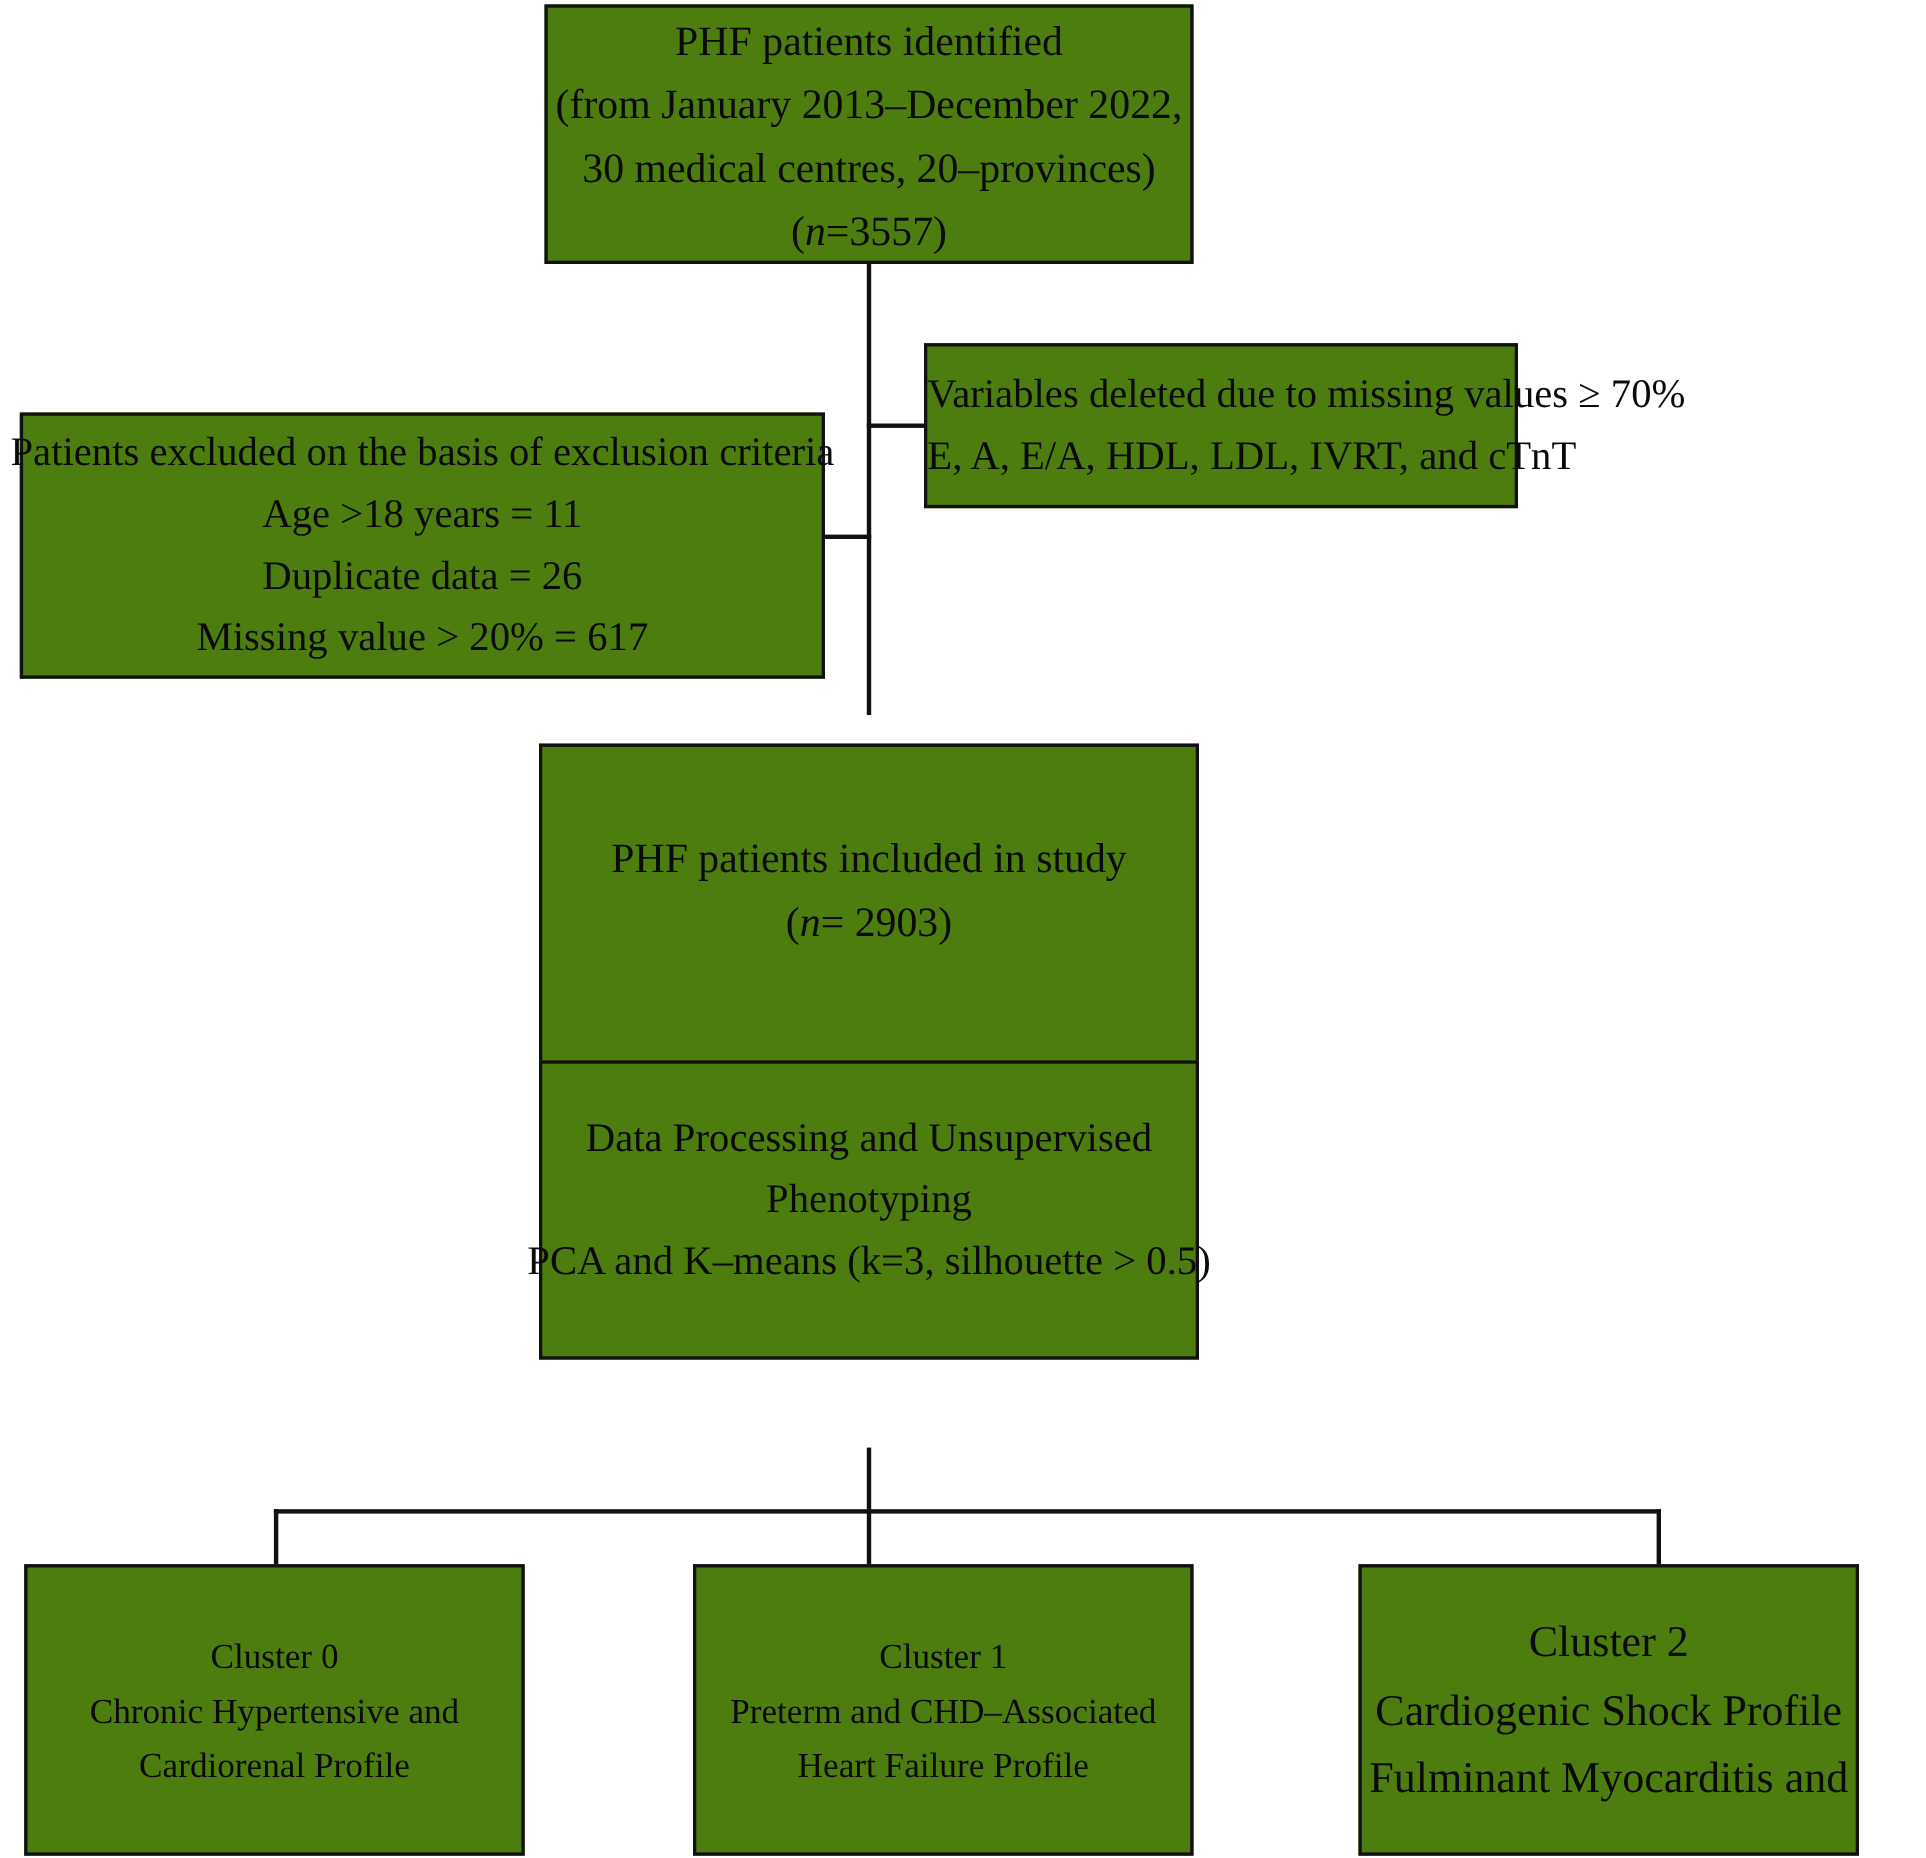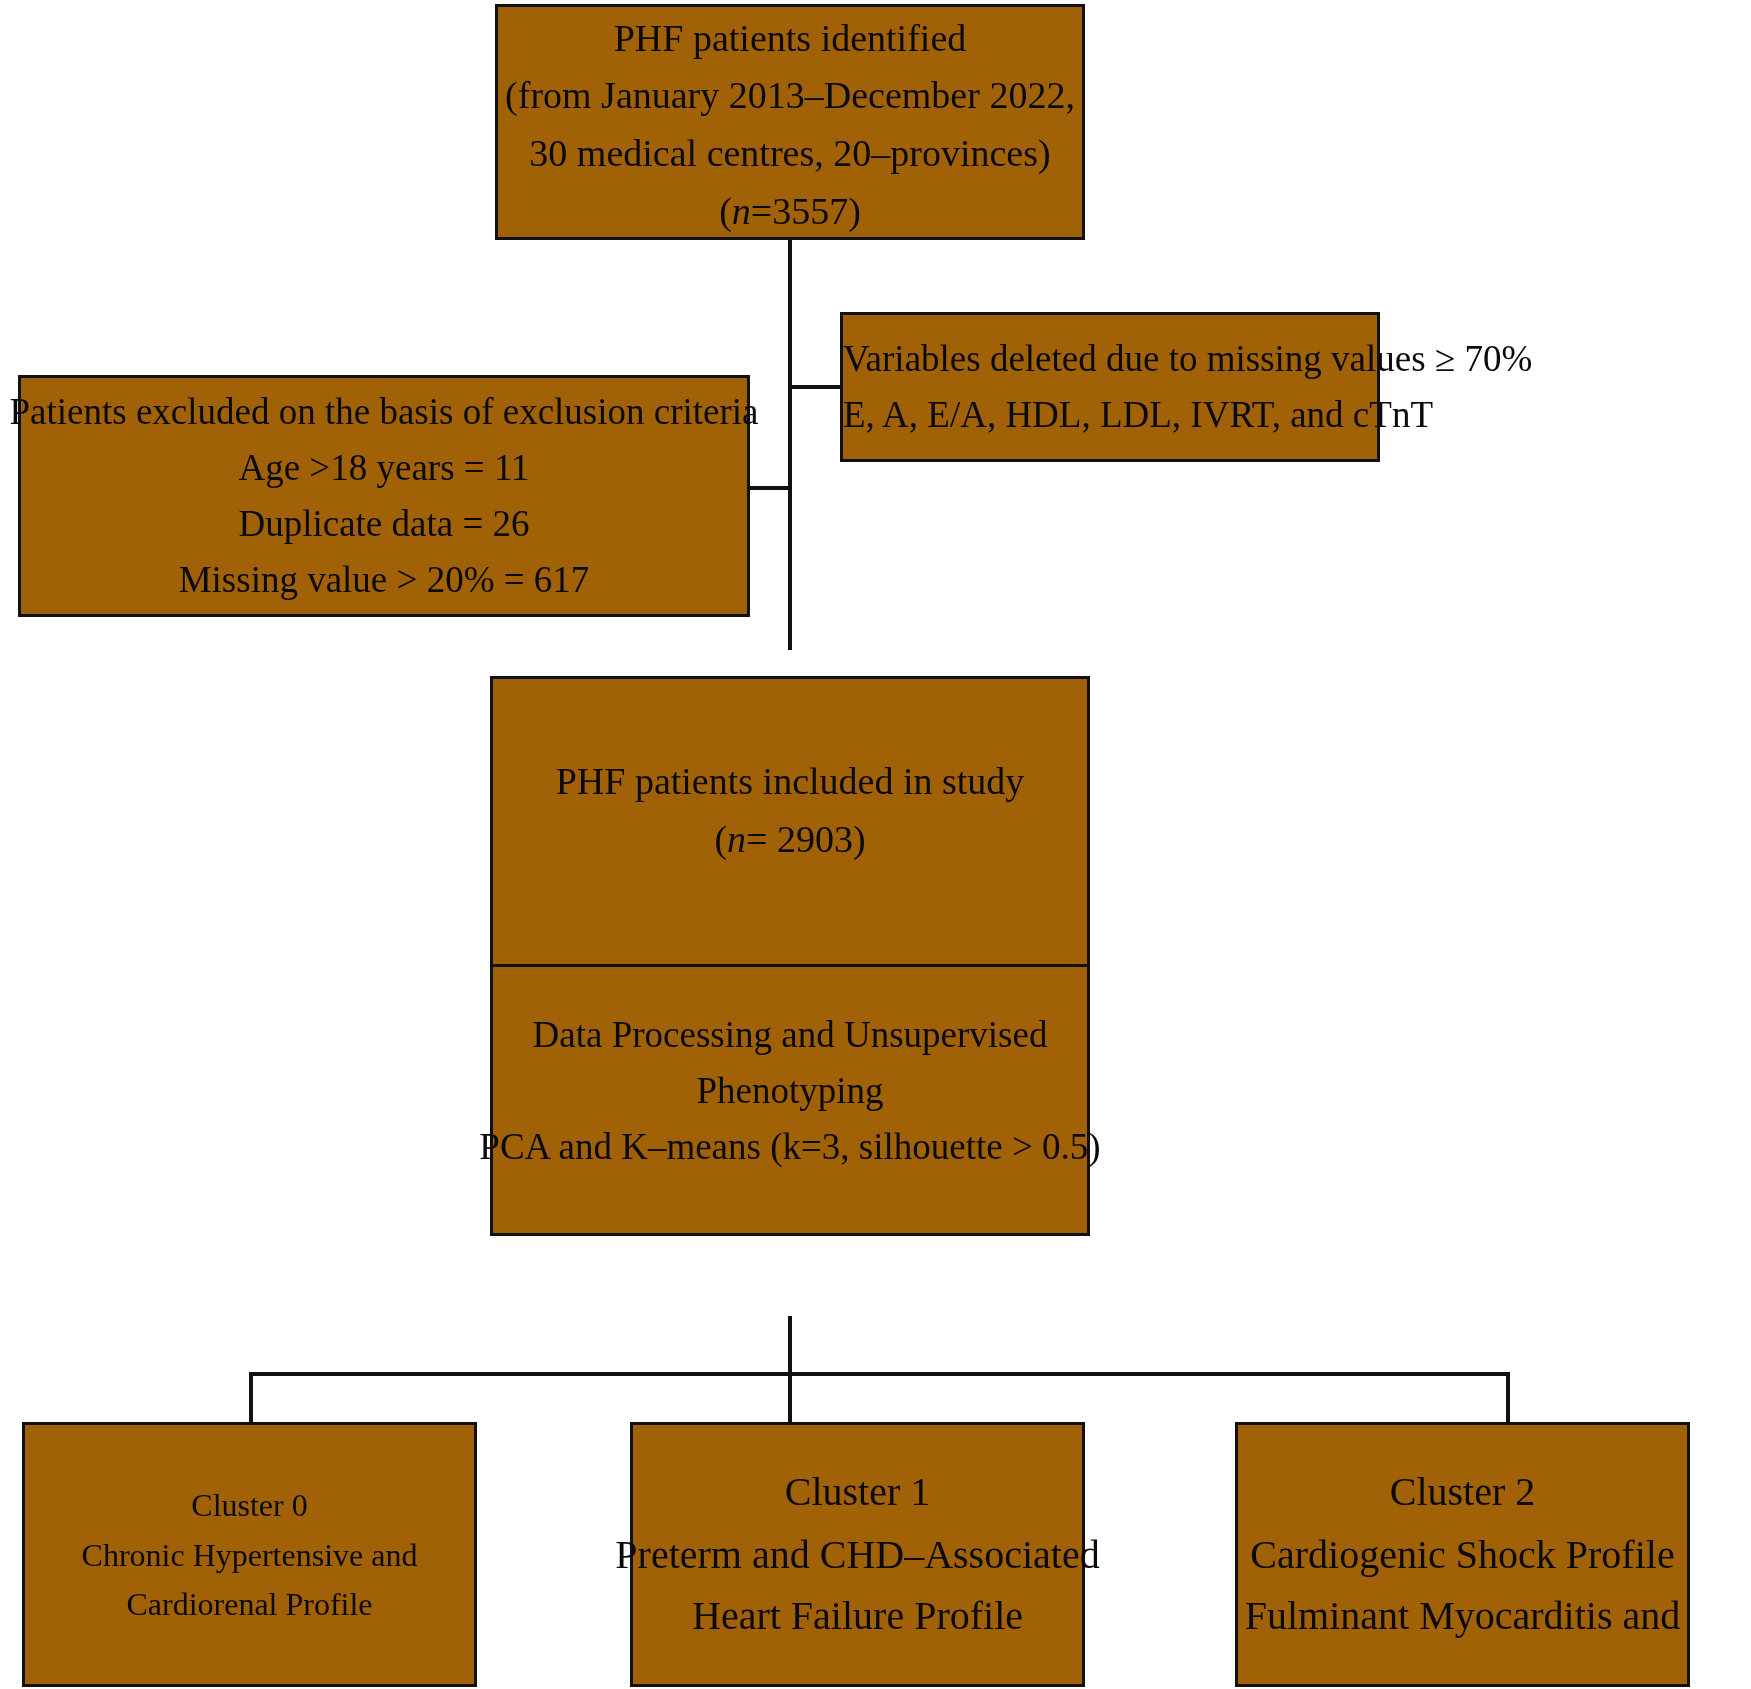--- a/index.html
+++ b/index.html
@@ -14,21 +14,21 @@
     height: 1689px;
     background: #ffffff;
     font-family: "Liberation Serif", "DejaVu Serif", serif;
     color: #0a0a0a;
     overflow: hidden;
   }
   .box {
     position: absolute;
     box-sizing: border-box;
     border: 3px solid #111111;
-    background: #a16207;
+    background: #4d7c0f;
     display: flex;
     flex-direction: column;
     align-items: center;
     justify-content: center;
     text-align: center;
   }
   .box .line {
     display: block;
     white-space: nowrap;
     line-height: 1.52;
@@ -67,21 +67,21 @@
     font-size: 37px;
     justify-content: flex-start;
     padding-top: 40px;
   }
   #box-cluster-0 {
     left: 22px; top: 1422px; width: 455px; height: 265px;
     font-size: 32px;
   }
   #box-cluster-1 {
     left: 630px; top: 1422px; width: 455px; height: 265px;
-    font-size: 40px;
+    font-size: 32px;
   }
   #box-cluster-2 {
     left: 1235px; top: 1422px; width: 455px; height: 265px;
     font-size: 40px;
   }
   .cluster-title { margin-bottom: 2px; }
 
   .nital { font-style: italic; }
 </style>
 </head>

